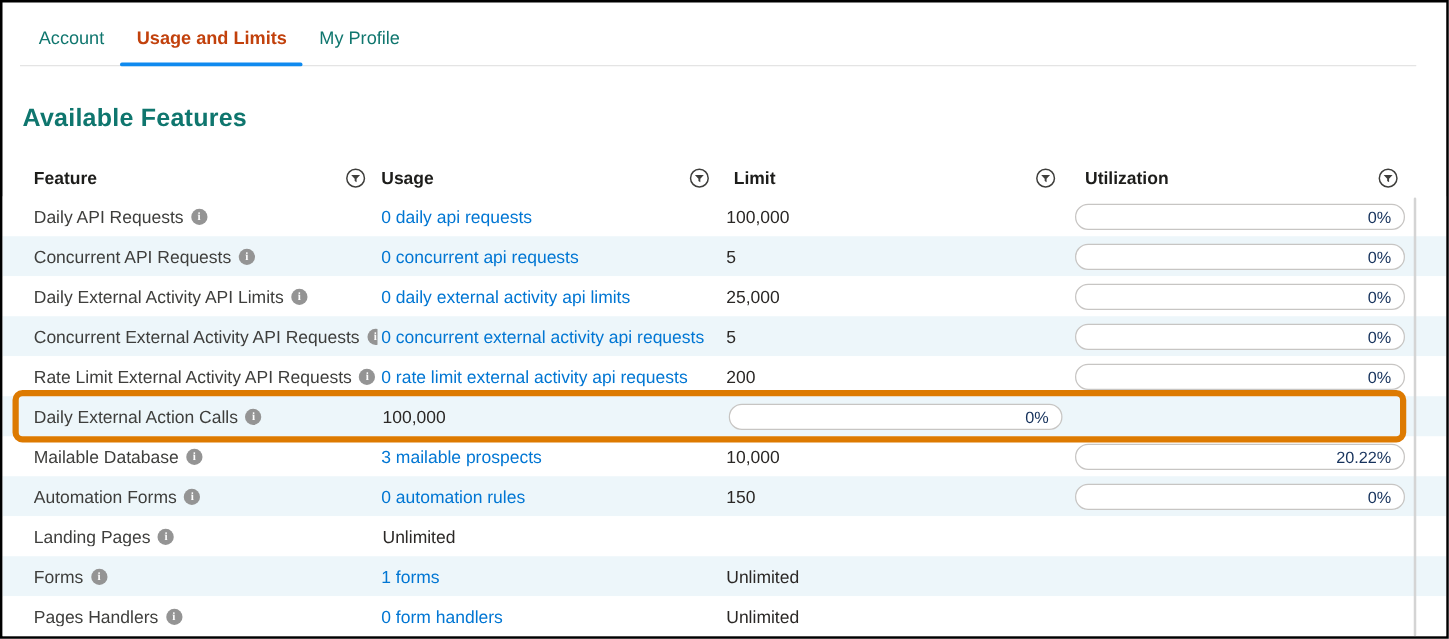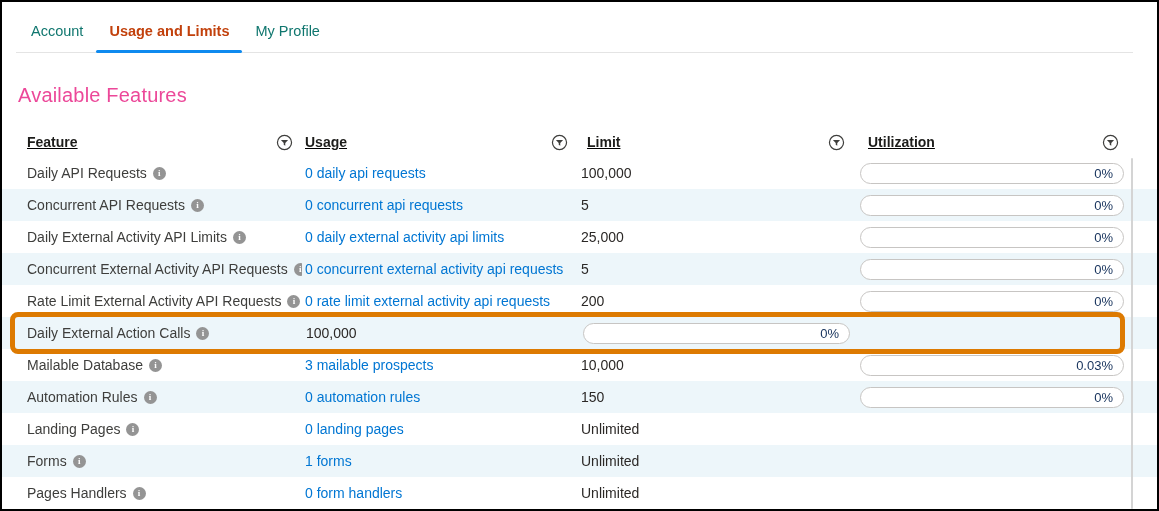--- a/index.html
+++ b/index.html
@@ -47,35 +47,34 @@
     left: 0; right: 0; bottom: 0;
     height: 3px;
     background: #0f8aef;
     border-radius: 2px;
     z-index: 2;
   }
   
   .page-title {
     margin: 31px 0 1px 16px;
     font-size: 20px;
-    font-weight: normal;
-    color: #ec4899;
+    font-weight: bold;
+    color: #0f766e;
     letter-spacing: 0.2px;
   }
   
   .grid-cols {
     display: grid;
     grid-template-columns: 275px 275px 277px 1fr;
   }
   .table-header {
     margin: 20px 0 0 0;
     padding: 0 29px 0 25px;
     height: 30px;
     align-items: center;
-    text-decoration: underline;
   }
   .th {
     display: flex;
     align-items: center;
     justify-content: space-between;
     padding-right: 9px;
     font-size: 14px;
     font-weight: bold;
     color: #1d1d1b;
   }
@@ -314,48 +313,45 @@
     <div class="cell feature-cell">
       <span>Mailable Database</span>
       <span class="info-icon">i</span>
     </div>
     <div class="cell usage-cell">
       <a class="usage-link" href="#">3 mailable prospects</a>
     </div>
     <div class="cell limit-cell">10,000</div>
     <div class="cell util-cell">
       <div class="pill">
-        <span>0.03%</span>
+        <span>20.22%</span>
       </div>
     </div>
   </div>
 
   <div class="row grid-cols striped">
     <div class="cell feature-cell">
-      <span>Automation Rules</span>
+      <span>Automation Forms</span>
       <span class="info-icon">i</span>
     </div>
     <div class="cell usage-cell">
       <a class="usage-link" href="#">0 automation rules</a>
     </div>
     <div class="cell limit-cell">150</div>
     <div class="cell util-cell">
       <div class="pill">
         <span>0%</span>
       </div>
     </div>
   </div>
 
   <div class="row grid-cols">
     <div class="cell feature-cell">
       <span>Landing Pages</span>
       <span class="info-icon">i</span>
-    </div>
-    <div class="cell usage-cell">
-      <a class="usage-link" href="#">0 landing pages</a>
     </div>
     <div class="cell limit-cell">Unlimited</div>
     <div class="cell util-cell">
       
     </div>
   </div>
 
   <div class="row grid-cols striped">
     <div class="cell feature-cell">
       <span>Forms</span>

